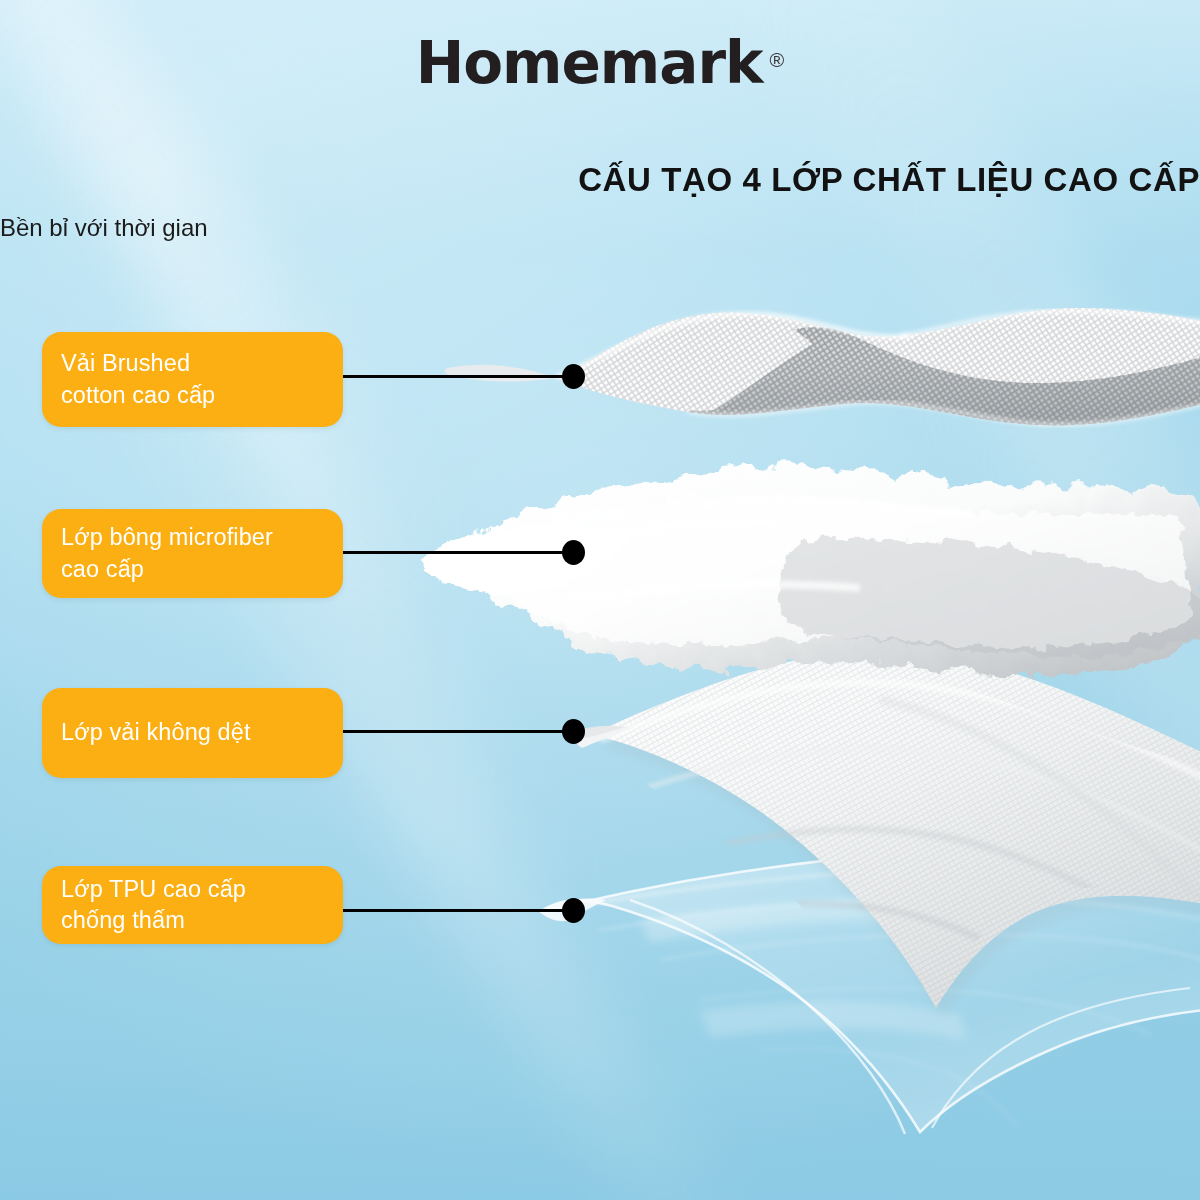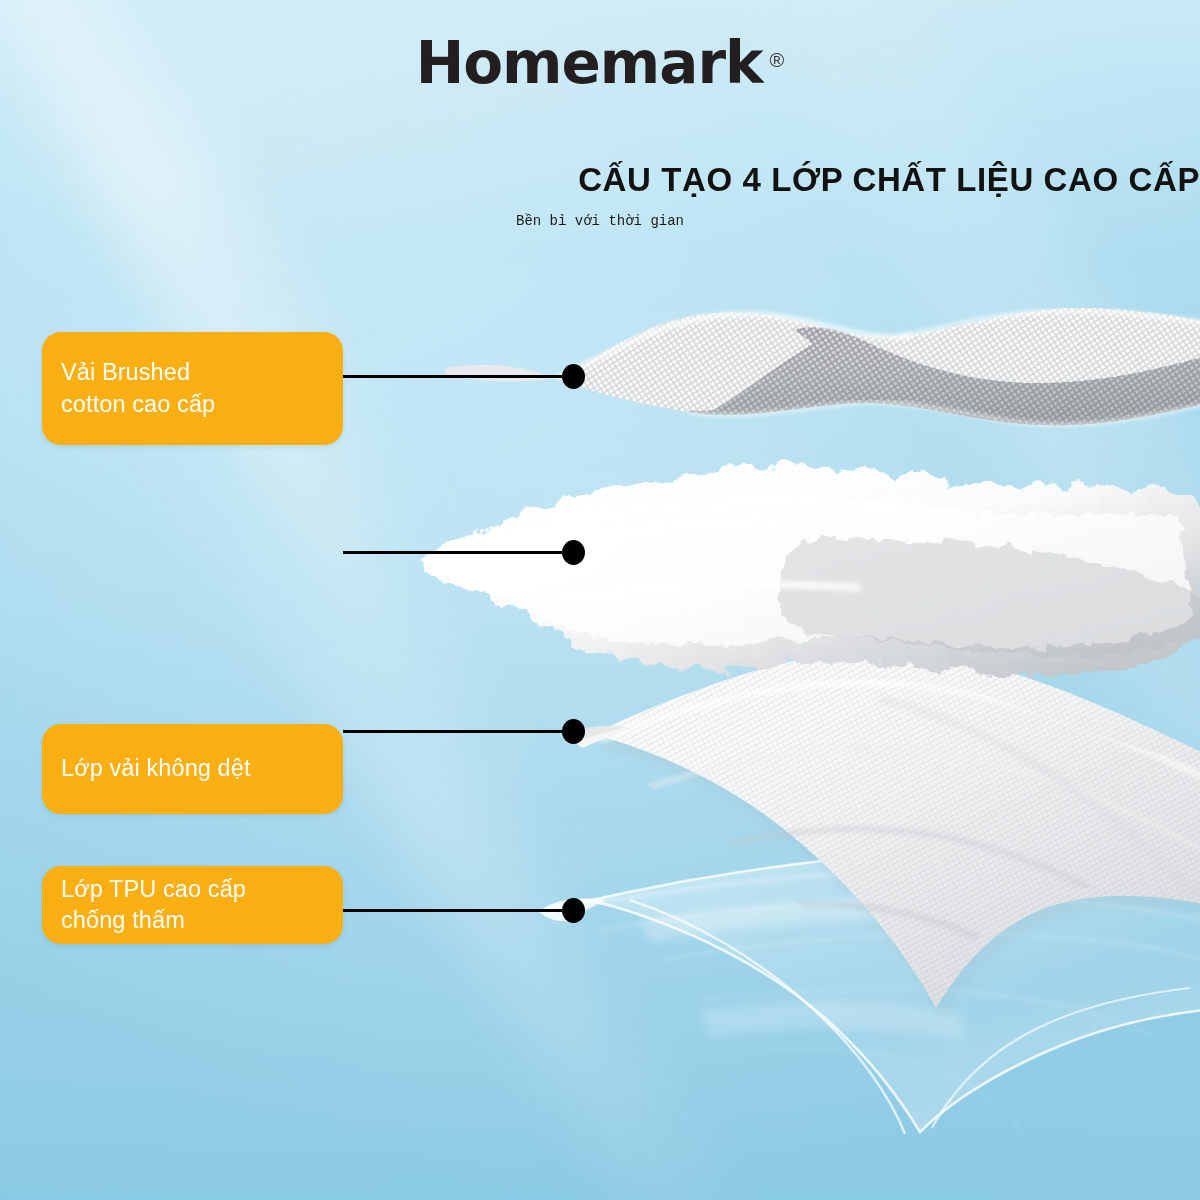--- a/index.html
+++ b/index.html
@@ -80,26 +80,24 @@
     font-size: 33px;
     font-weight: 700;
     letter-spacing: 0.6px;
     color: #121212;
     line-height: 1.2;
   }
   .subhead {
     position: absolute;
     left: 0; right: 0;
     top: 213px;
-    text-align: center;
-    font-size: 14px;
+    font-size: 24px;
     font-weight: 400;
     color: #1b1b1b;
     line-height: 1.25;
-    font-family: Liberation Mono, monospace;
   }
 
   
   .art { position: absolute; inset: 0; }
   .art svg { display: block; width: 1200px; height: 1200px; }
 
   
   .callout {
     position: absolute;
     left: 42px;
@@ -112,23 +110,23 @@
     padding: 0 0 0 19px;
     box-shadow: 0 2px 5px rgba(40,80,100,0.10);
   }
   .callout .txt {
     color: #ffffff;
     font-size: 23.5px;
     line-height: 1.32;
     font-weight: 400;
     letter-spacing: 0.1px;
   }
-  .c1 { top: 332px; height: 113px; }
+  .c1 { top: 332px; height: 95px; }
   .c2 { top: 509px; height: 89px; }
-  .c3 { top: 688px; height: 90px; margin-top: 36px; }
+  .c3 { top: 688px; height: 90px; }
   .c4 { top: 866px; height: 78px; }
 
   .leader {
     position: absolute;
     height: 3px;
     background: #000000;
     left: 343px;
   }
   .l1 { top: 375px; width: 232px; }
   .l2 { top: 551px; width: 232px; }
@@ -357,20 +355,26 @@
   <div class="dot d3"></div>
   <div class="dot d4"></div>
 
   <div class="callout c1">
     <div class="txt">
       <span>Vải Brushed</span><br>
       <span>cotton cao cấp</span>
     </div>
   </div>
 
+  <div class="callout c2">
+    <div class="txt">
+      <span>Lớp bông microfiber</span><br>
+      <span>cao cấp</span>
+    </div>
+  </div>
 
   <div class="callout c3">
     <div class="txt">
       <span>Lớp vải không dệt</span>
     </div>
   </div>
 
   <div class="callout c4">
     <div class="txt">
       <span>Lớp TPU cao cấp</span><br>

